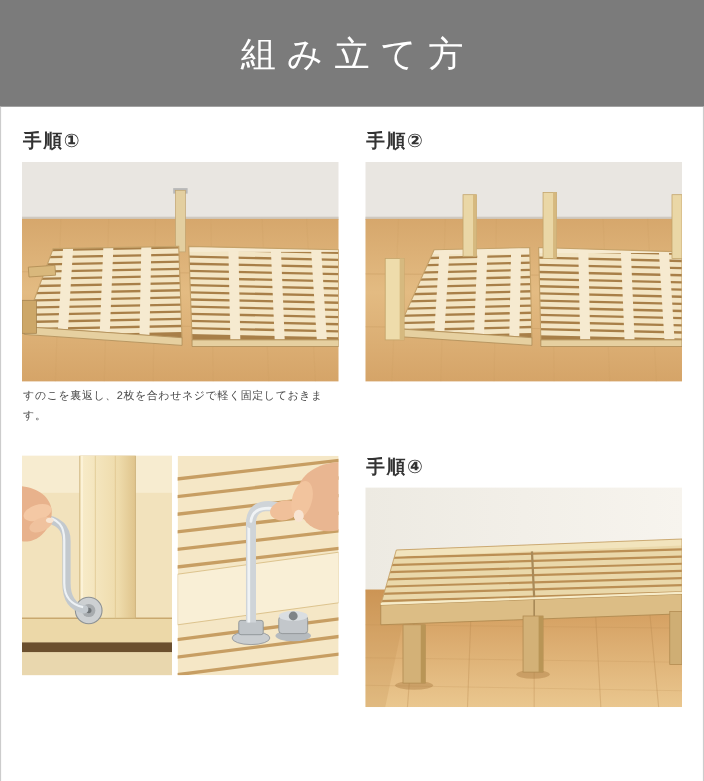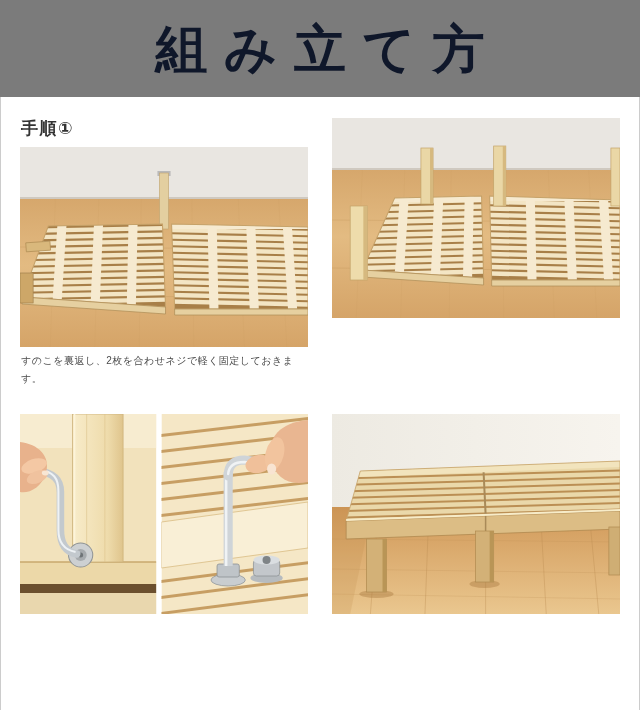--- a/index.html
+++ b/index.html
@@ -7,21 +7,21 @@
     width:640px;height:710px;overflow:hidden;position:relative;
     font-family:"Liberation Sans","DejaVu Sans",sans-serif;
     background:#ffffff;
   }
   
   .banner{
     height:97px;background:#7b7b7b;
     display:flex;align-items:center;justify-content:center;
   }
   .banner h1{
-    margin:0;color:#0f172a;font-size:52px;font-weight:bold;
+    margin:0;color:#ffffff;font-size:32px;font-weight:normal;
     letter-spacing:.32em;padding-left:.32em;line-height:1;
   }
   
   .content{
     box-sizing:border-box;height:613px;
     border-left:1px solid #cccccc;border-right:1px solid #cccccc;
     padding:21px 19px 0;
     display:grid;grid-template-columns:1fr 1fr;
     column-gap:24px;row-gap:22px;
     align-content:start;
@@ -135,20 +135,21 @@
           <polygon points="150,77 285,80 285,162 153,162" fill="none" stroke="#c6a269" stroke-width="1"></polygon>
           <polygon points="153,162 285,162 285,168 153,168" fill="#e6d0a0" stroke="#ac8b55" stroke-width="0.7"></polygon>
           <rect x="6" y="95" width="24" height="9" fill="#d9b87c" stroke="#ad8a52" stroke-width="0.7" transform="rotate(-4 18 100)"></rect>
           <rect x="0" y="126" width="13" height="30" fill="#cda768" stroke="#a3824e" stroke-width="0.7"></rect>
         </svg>
       </figure>
       <p class="caption">すのこを裏返し、2枚を合わせネジで軽く固定しておきます。</p>
     </section>
 
     <section class="step">
+      <h2>手順②</h2>
       <figure class="photo">
         <svg viewBox="0 0 285 200" preserveAspectRatio="none">
           <defs>
             <linearGradient id="floor2" x1="0" y1="0" x2="0" y2="1">
               <stop offset="0" stop-color="#d6a76c"></stop>
                 <stop offset="0.45" stop-color="#e3bb82"></stop>
                 <stop offset="1" stop-color="#d5a468"></stop>
             </linearGradient>
             <clipPath id="s2fa">
                 <polygon points="62,80 148,78 150,160 30,152"></polygon>
@@ -305,20 +306,21 @@
             <path d="M285,6 C258,8 244,24 248,44 C252,64 266,72 285,68 Z" fill="#e9b691"></path>
             <ellipse cx="236" cy="50" rx="13" ry="9" fill="#f0c09a" transform="rotate(-12 236 50)"></ellipse>
             <ellipse cx="252" cy="40" rx="9" ry="17" fill="#f2c49e" transform="rotate(14 252 40)"></ellipse>
             <ellipse cx="249" cy="55" rx="4.5" ry="5.5" fill="#f8e4d2"></ellipse>
           </g>
         </svg>
       </figure>
     </section>
 
     <section class="step">
+      <h2>手順④</h2>
       <figure class="photo">
         <svg viewBox="0 0 285 200" preserveAspectRatio="none">
           <defs>
             <linearGradient id="wall4" x1="0" y1="0" x2="1" y2="0">
               <stop offset="0" stop-color="#edeae2"></stop>
                 <stop offset="1" stop-color="#f7f4ee"></stop>
             </linearGradient>
             <linearGradient id="floor4" x1="0" y1="0" x2="0" y2="1">
               <stop offset="0" stop-color="#d09757"></stop>
                 <stop offset="1" stop-color="#eac78f"></stop>

